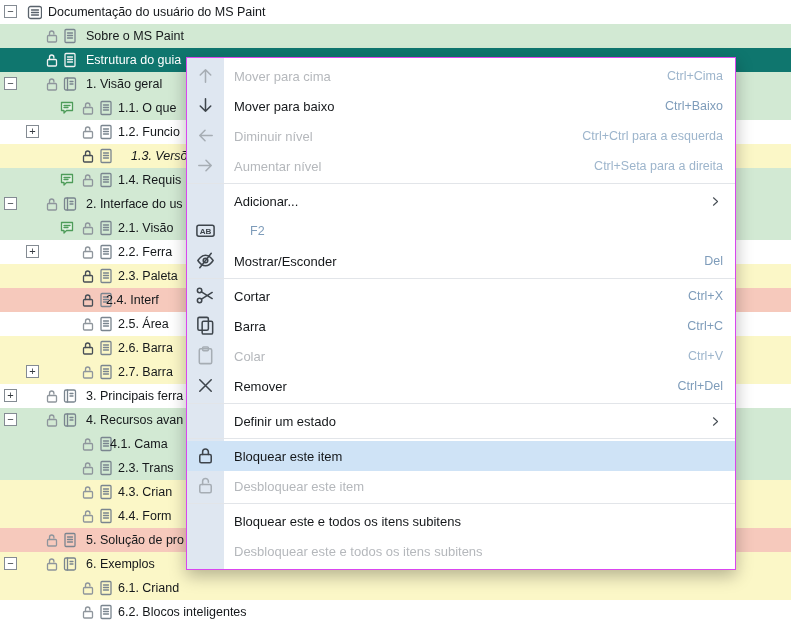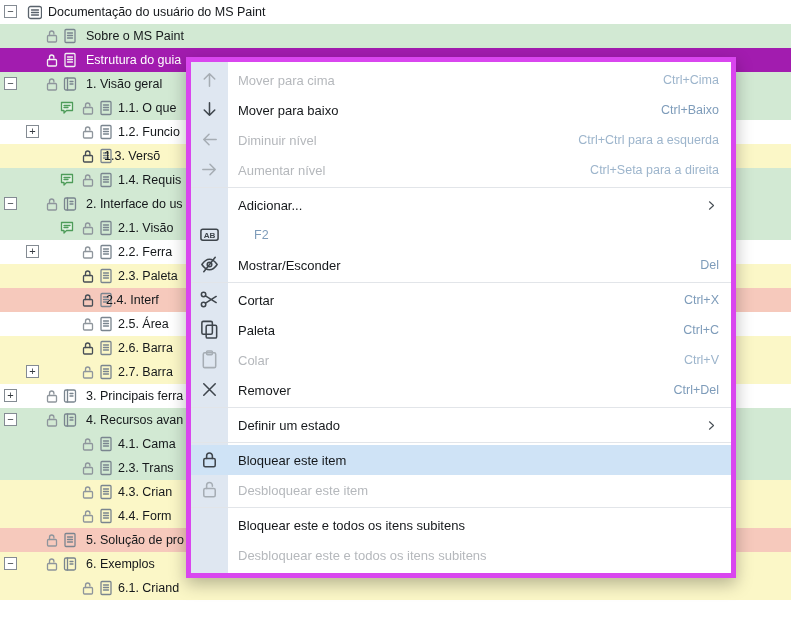--- a/index.html
+++ b/index.html
@@ -29,21 +29,21 @@
   .ti-page{color:#7a858f;}
   .ti-book{color:#7a858f;}
   .ti-lock-open{color:#8e959c;}
   .ti-lock-closed{color:#474e56;}
   .ti-comment{color:#4e9c59;}
   .row.selected .ticon{color:#f2f2f2;}
 
   
   #menu{
     position:absolute;left:186px;top:57px;width:550px;box-sizing:border-box;
-    background:#ffffff;border:5px solid #d946ef;
+    background:#ffffff;border:1px solid #d946ef;
     box-shadow:0 6px 16px rgba(0,0,0,.28);
     padding:3px 0;z-index:10;
   }
   #menu .gutter{position:absolute;left:0;top:0;bottom:0;width:37px;background:#dfe7f1;}
   .mi{
     position:relative;height:30px;display:flex;align-items:center;
     padding:0 12px 0 47px;font-size:13px;color:#15181b;cursor:default;z-index:1;
   }
   .mi.disabled{color:#b5b8bc;}
   .mi.highlighted{background:#cfe3f6;}
@@ -87,21 +87,21 @@
         <span class="ticon ti-page" style="left: 62px;">
           <svg width="16" height="16" viewBox="0 0 16 16">
             <g fill="none" stroke="currentColor" stroke-width="1.3" stroke-linecap="round" stroke-linejoin="round">
               <rect x="3" y="1.5" width="10" height="13" rx="1"></rect>
               <path d="M5.5 5h5M5.5 7.5h5M5.5 10h5"></path>
             </g>
           </svg>
         </span>
         <span class="ttext" style="left: 86px;">Sobre o MS Paint</span>
       </div>
-      <div class="row selected" style="background: #a21caf;">
+      <div class="row selected" style="background: #0f766e;">
         <span class="ticon ti-lock-open" style="left: 44px;">
           <svg width="16" height="16" viewBox="0 0 16 16">
             <g fill="none" stroke="currentColor" stroke-width="1.3" stroke-linecap="round" stroke-linejoin="round">
               <rect x="3.5" y="7.5" width="9" height="6.5" rx="1"></rect>
               <path d="M5.5 7.5V5.2a2.2 2.2 0 0 1 4.4 0v.8"></path>
             </g>
           </svg>
         </span>
         <span class="ticon ti-page" style="left: 62px;">
           <svg width="16" height="16" viewBox="0 0 16 16">
@@ -190,21 +190,21 @@
           </svg>
         </span>
         <span class="ticon ti-page" style="left: 98px;">
           <svg width="16" height="16" viewBox="0 0 16 16">
             <g fill="none" stroke="currentColor" stroke-width="1.3" stroke-linecap="round" stroke-linejoin="round">
               <rect x="3" y="1.5" width="10" height="13" rx="1"></rect>
               <path d="M5.5 5h5M5.5 7.5h5M5.5 10h5"></path>
             </g>
           </svg>
         </span>
-        <span class="ttext" style="left: 104px;">1.3. Versõ</span>
+        <span class="ttext" style="left: 131px; font-style: italic;">1.3. Versõ</span>
       </div>
       <div class="row" style="background: rgb(210, 233, 211);">
         <span class="ticon ti-comment" style="left: 59px;">
           <svg width="16" height="16" viewBox="0 0 16 16">
             <g fill="none" stroke="currentColor" stroke-width="1.3" stroke-linecap="round" stroke-linejoin="round">
               <path fill="#e6f4e7" d="M2.5 2.5h11v8h-6L5 13v-2.5H2.5z"></path>
               <path d="M5 5.5h6M5 7.5h4"></path>
             </g>
           </svg>
         </span>
@@ -439,21 +439,21 @@
           </svg>
         </span>
         <span class="ticon ti-page" style="left: 98px;">
           <svg width="16" height="16" viewBox="0 0 16 16">
             <g fill="none" stroke="currentColor" stroke-width="1.3" stroke-linecap="round" stroke-linejoin="round">
               <rect x="3" y="1.5" width="10" height="13" rx="1"></rect>
               <path d="M5.5 5h5M5.5 7.5h5M5.5 10h5"></path>
             </g>
           </svg>
         </span>
-        <span class="ttext" style="left: 118px;">4.1. Cama</span>
+        <span class="ttext" style="left: 110px;">4.1. Cama</span>
       </div>
       <div class="row" style="background: rgb(210, 233, 211);">
         <span class="ticon ti-lock-open" style="left: 80px;">
           <svg width="16" height="16" viewBox="0 0 16 16">
             <g fill="none" stroke="currentColor" stroke-width="1.3" stroke-linecap="round" stroke-linejoin="round">
               <rect x="3.5" y="7.5" width="9" height="6.5" rx="1"></rect>
               <path d="M5.5 7.5V5.2a2.2 2.2 0 0 1 4.4 0v.8"></path>
             </g>
           </svg>
         </span>
@@ -555,20 +555,39 @@
         </span>
         <span class="ticon ti-page" style="left: 98px;">
           <svg width="16" height="16" viewBox="0 0 16 16">
             <g fill="none" stroke="currentColor" stroke-width="1.3" stroke-linecap="round" stroke-linejoin="round">
               <rect x="3" y="1.5" width="10" height="13" rx="1"></rect>
               <path d="M5.5 5h5M5.5 7.5h5M5.5 10h5"></path>
             </g>
           </svg>
         </span>
         <span class="ttext" style="left: 118px;">6.1. Criand</span>
+      </div>
+      <div class="row" style="background: rgb(255, 255, 255);">
+        <span class="ticon ti-lock-open" style="left: 80px;">
+          <svg width="16" height="16" viewBox="0 0 16 16">
+            <g fill="none" stroke="currentColor" stroke-width="1.3" stroke-linecap="round" stroke-linejoin="round">
+              <rect x="3.5" y="7.5" width="9" height="6.5" rx="1"></rect>
+              <path d="M5.5 7.5V5.2a2.2 2.2 0 0 1 4.4 0v.8"></path>
+            </g>
+          </svg>
+        </span>
+        <span class="ticon ti-page" style="left: 98px;">
+          <svg width="16" height="16" viewBox="0 0 16 16">
+            <g fill="none" stroke="currentColor" stroke-width="1.3" stroke-linecap="round" stroke-linejoin="round">
+              <rect x="3" y="1.5" width="10" height="13" rx="1"></rect>
+              <path d="M5.5 5h5M5.5 7.5h5M5.5 10h5"></path>
+            </g>
+          </svg>
+        </span>
+        <span class="ttext" style="left: 118px;">6.2. Blocos inteligentes</span>
       </div>
     </div>
   <div id="menu">
     <div class="gutter"></div>
   <div class="mi disabled">
         <span class="mi-icon"><svg width="21" height="21" viewBox="0 0 22 22">
             <g fill="none" stroke="currentColor" stroke-width="1.6" stroke-linecap="round" stroke-linejoin="round">
               <path d="M11 18V5M5.5 10.5 11 5l5.5 5.5"></path>
             </g>
           </svg></span>
@@ -645,21 +664,21 @@
         <span class="mi-label">Cortar</span>
         <span class="mi-shortcut">Ctrl+X</span>
       </div>
       <div class="mi">
         <span class="mi-icon"><svg width="21" height="21" viewBox="0 0 22 22">
             <g fill="none" stroke="currentColor" stroke-width="1.6" stroke-linecap="round" stroke-linejoin="round">
               <rect x="3" y="2.5" width="11" height="13.5" rx="1.5"></rect>
               <rect x="7.5" y="6.5" width="11" height="13.5" rx="1.5"></rect>
             </g>
           </svg></span>
-        <span class="mi-label">Paleta</span>
+        <span class="mi-label">Barra</span>
         <span class="mi-shortcut">Ctrl+C</span>
       </div>
       <div class="mi disabled">
         <span class="mi-icon"><svg width="21" height="21" viewBox="0 0 22 22">
             <g fill="none" stroke="currentColor" stroke-width="1.6" stroke-linecap="round" stroke-linejoin="round">
               <rect x="4.5" y="4" width="13" height="15.5" rx="1.5"></rect>
               <rect x="8" y="2" width="6" height="4" rx="1"></rect>
             </g>
           </svg></span>
         <span class="mi-label">Colar</span>

